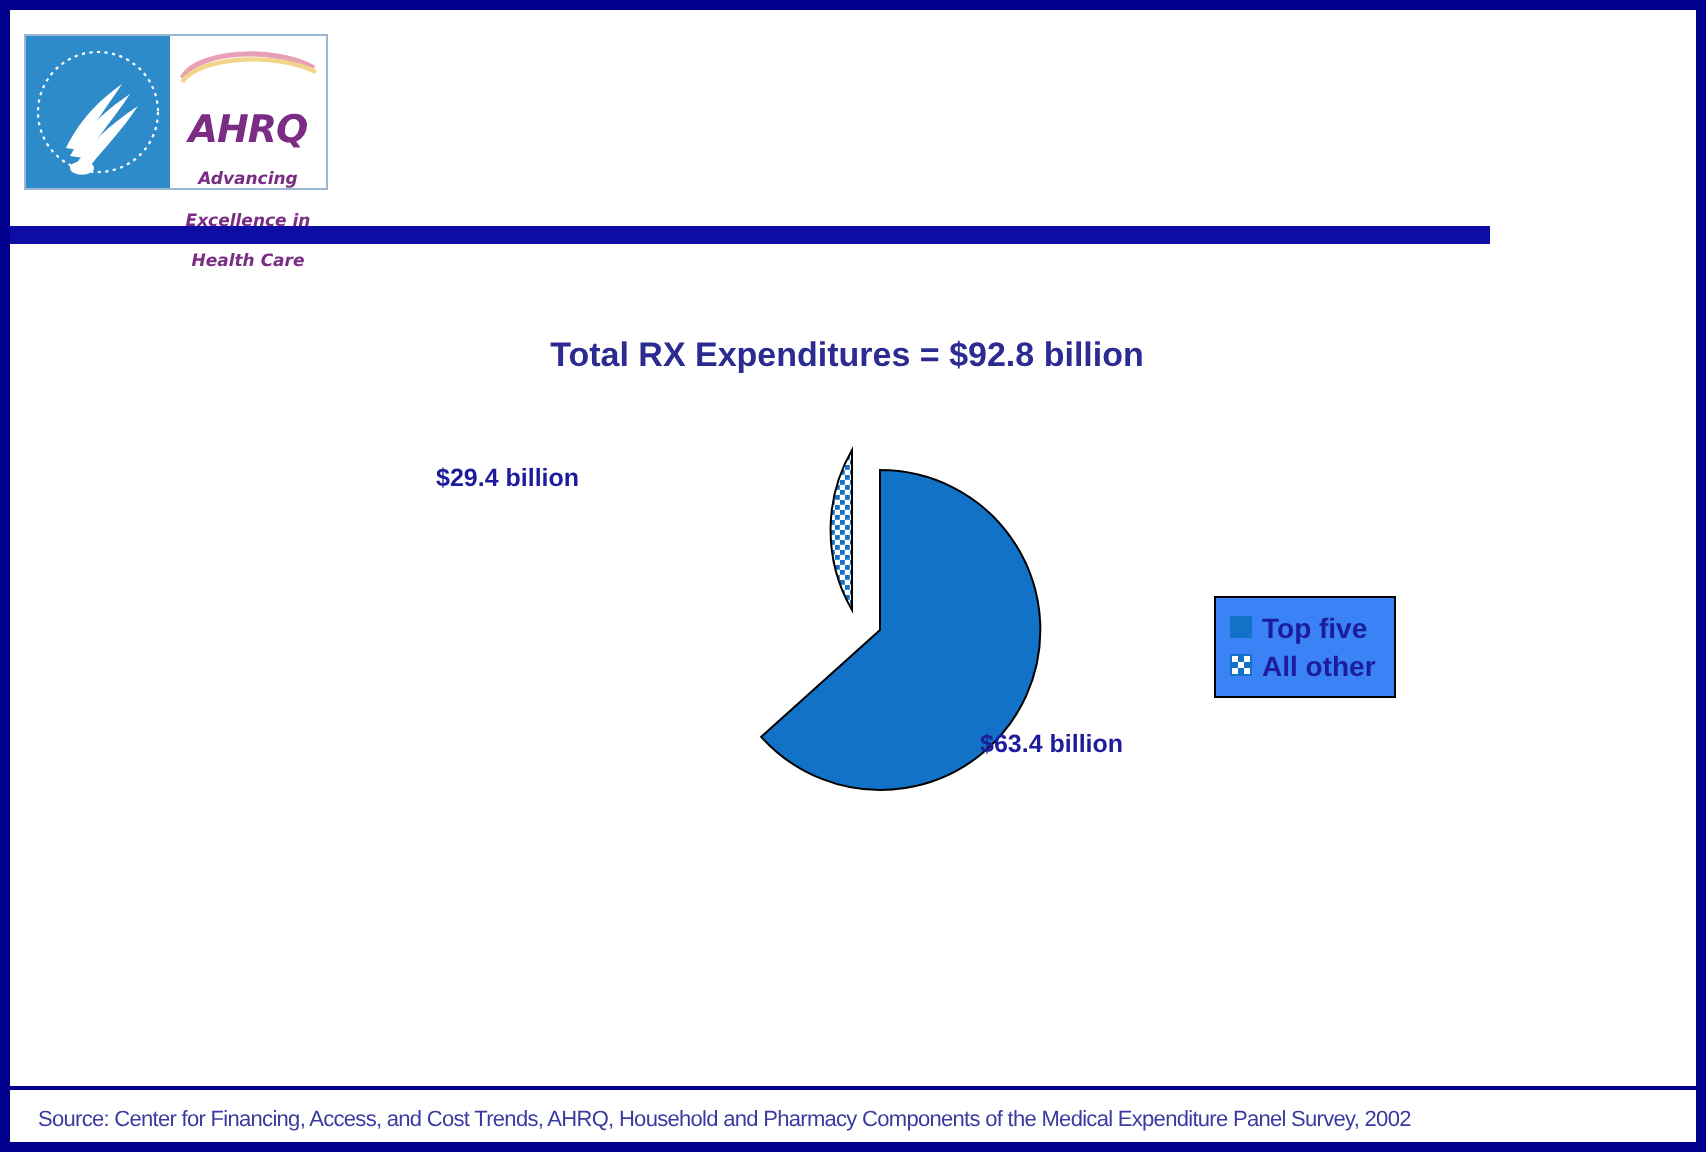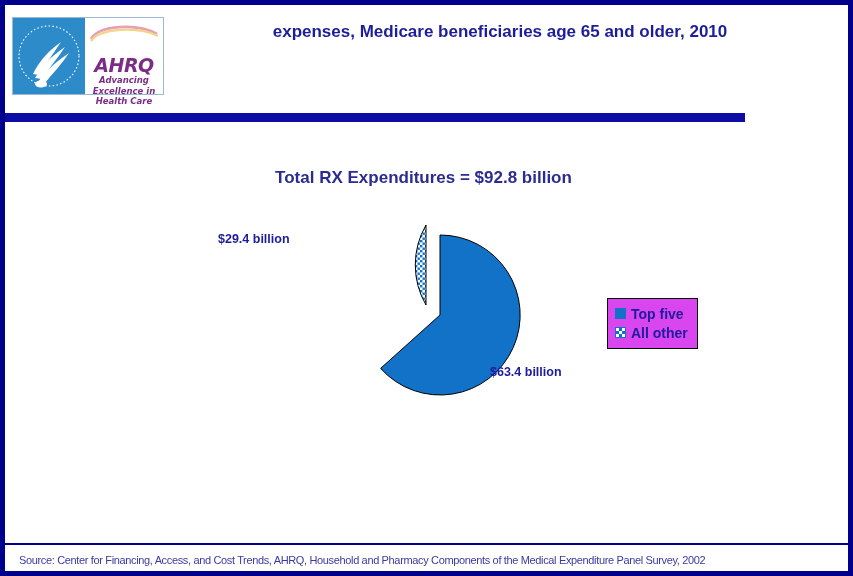--- a/index.html
+++ b/index.html
@@ -67,21 +67,21 @@
     margin-top: 10px;
   }
   .ahrq-tag {
     text-align: center;
     font-family: "DejaVu Sans", sans-serif;
     font-weight: bold;
     font-style: italic;
     font-size: 8.5px;
     color: #7B2D86;
     line-height: 9.5px;
-    margin-top: 1px;
+    margin-top: 11px;
   }
 
   #title {
     position: absolute;
     left: 170px;
     top: 14px;
     width: 650px;
     text-align: center;
     color: #1C1C9C;
     font-family: "Liberation Sans", sans-serif;
@@ -135,21 +135,21 @@
     white-space: nowrap;
   }
   #label-other { left: 213px; top: 22px; }
   #label-top   { left: 457px; top: 155px; margin-left: 28px; }
 
   #legend {
     position: absolute;
     left: 602px;
     top: 293px;
     border: 1px solid #000000;
-    background: #d946ef;
+    background: #3b82f6;
     padding: 5px 9px 6px 7px;
   }
   .legend-row {
     display: flex;
     align-items: center;
     height: 19px;
   }
   .legend-swatch {
     width: 11px;
     height: 11px;
@@ -222,21 +222,20 @@
           <path d="M6 18 C15 5, 53 3, 73 13" fill="none" stroke="#F2D58A" stroke-width="2.2"></path>
         </svg>
         <div class="ahrq-word">AHRQ</div>
         <div class="ahrq-tag">Advancing</div>
         <div class="ahrq-tag">Excellence in</div>
         <div class="ahrq-tag">Health Care</div>
       </div>
     </div>
 
     <div id="title">
-      <div>expenses, Medicare beneficiaries age 65 and older, 2010</div>
     </div>
   </div>
 
   <div id="divider"></div>
 
   <div id="subtitle">Total RX Expenditures = $92.8 billion</div>
 
   <div id="chart-wrap">
 
     <svg id="pie-svg" width="300" height="200" viewBox="0 0 300 200">

